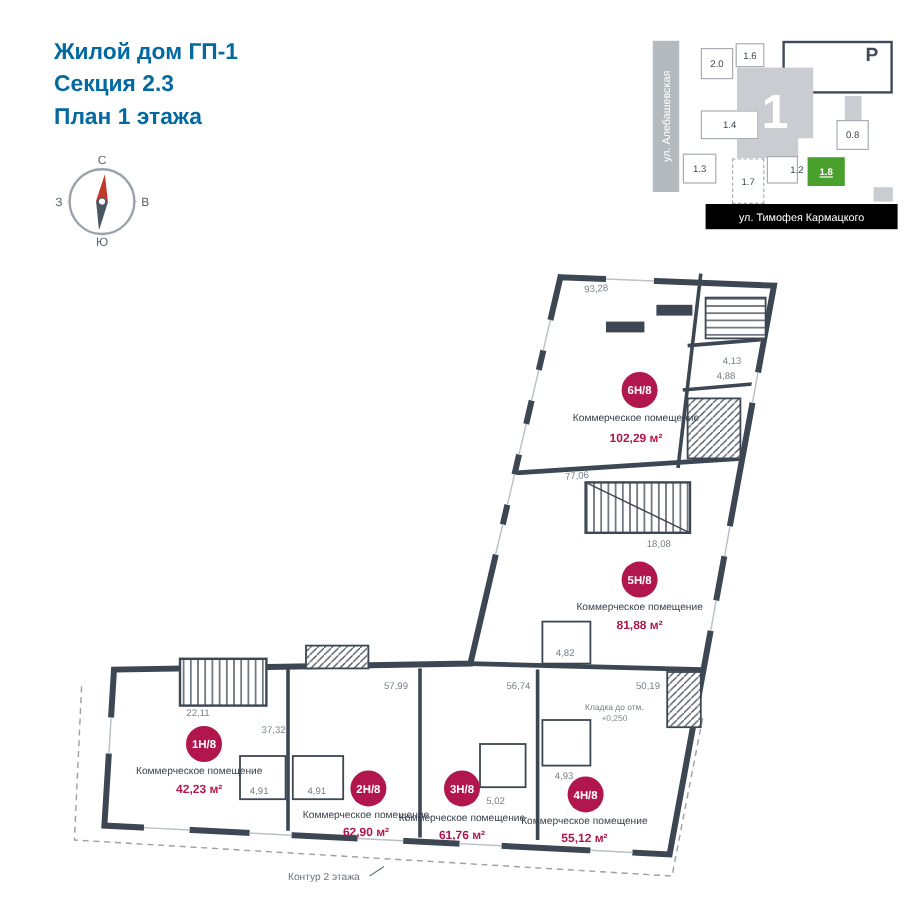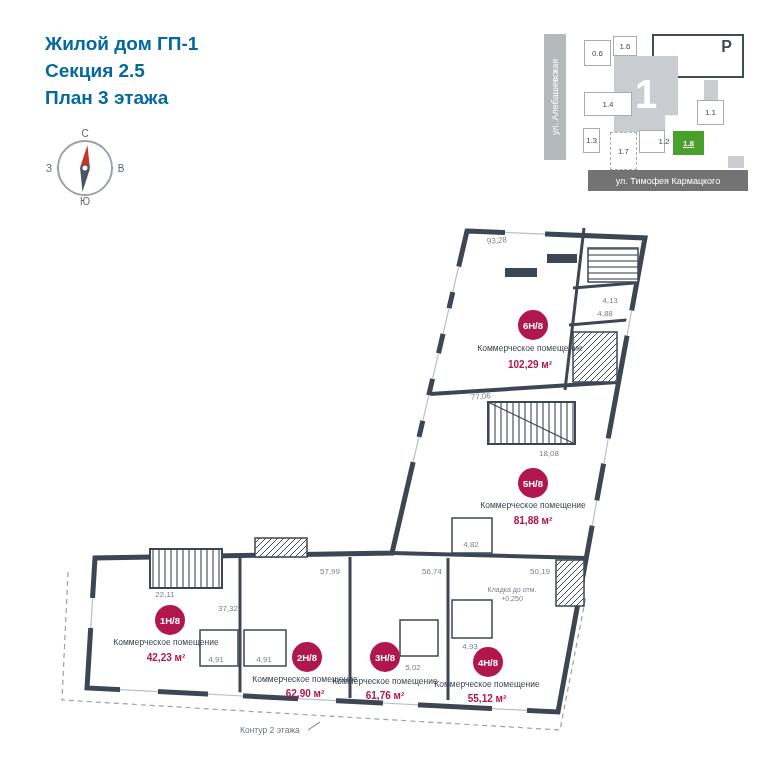--- a/index.html
+++ b/index.html
@@ -9,21 +9,21 @@
     font-family:"Liberation Sans",sans-serif;
   }
   
   .title{position:absolute;left:45px;top:30px;font-size:19px;font-weight:600;
          color:#0369a1;line-height:27px;}
   
   .mm{position:absolute;left:540px;top:28px;width:228px;height:166px;}
   .mm .vstreet{position:absolute;left:4px;top:6px;width:22px;height:126px;background:#b3b9bd;
       color:#fff;font-size:9px;display:flex;align-items:center;justify-content:center;
       writing-mode:vertical-rl;transform:rotate(180deg);}
-  .mm .hstreet{position:absolute;left:48px;top:142px;width:160px;height:21px;background:#737373;
+  .mm .hstreet{position:absolute;left:48px;top:142px;width:160px;height:21px;background:#000000;
       color:#fff;font-size:9px;display:flex;align-items:center;justify-content:center;}
   .mm .pbox{position:absolute;left:112px;top:6px;width:92px;height:44px;border:2px solid #3f4b5a;
       background:#fff;box-sizing:border-box;display:flex;align-items:flex-start;justify-content:flex-end;
       padding:2px 10px;color:#3f4b5a;font-weight:bold;font-size:16px;}
   .mm .bld{position:absolute;left:74px;top:28px;width:64px;height:76px;background:#c9ccd0;color:#fff;
       font-size:40px;font-weight:bold;display:flex;align-items:center;justify-content:center;
       clip-path:polygon(0 0,100% 0,100% 78%,80% 78%,80% 100%,0 100%);}
   .mm .blob{position:absolute;background:#c9ccd0;}
   .mm .box{position:absolute;background:#fff;border:1px solid #a7adb3;color:#3e4a57;font-size:8px;
       display:flex;align-items:center;justify-content:center;box-sizing:border-box;}
@@ -52,42 +52,42 @@
   .area{font-size:10px;font-weight:bold;fill:var(--accent);text-anchor:middle;}
   .cline{stroke:#c9ced3;stroke-width:1;}
   .cring{fill:#ffffff;stroke:#9aa3ab;stroke-width:2;}
   .clabel{font-size:10px;fill:#5b6670;text-anchor:middle;}
 </style>
 </head>
 <body>
 
 <div class="title">
   <div>Жилой дом ГП-1</div>
-  <div>Секция 2.5</div>
-  <div>План 3 этажа</div>
+  <div>Секция 2.3</div>
+  <div>План 1 этажа</div>
 </div>
 
 <div class="mm">
   <div class="vstreet">ул. Алебашевская</div>
   <div class="pbox">
     <span>P</span>
   </div>
   <div class="bld">
     <span>1</span>
   </div>
   <div class="blob" style="left:164px;top:52px;width:14px;height:22px;"></div>
   <div class="blob" style="left:188px;top:128px;width:16px;height:12px;"></div>
-  <div class="box" style="left:44px;top:12px;width:27px;height:26px;">0.6</div>
+  <div class="box" style="left:44px;top:12px;width:27px;height:26px;">2.0</div>
   <div class="box" style="left:73px;top:8px;width:24px;height:20px;">1.6</div>
   <div class="box" style="left:44px;top:64px;width:48px;height:24px;">1.4</div>
-  <div class="box" style="left:43px;top:100px;width:17px;height:25px;">1.3</div>
+  <div class="box" style="left:29px;top:100px;width:28px;height:25px;">1.3</div>
   <div class="box dashed" style="left:70px;top:104px;width:27px;height:38px;">1.7</div>
   <div class="box" style="left:99px;top:102px;width:24px;height:23px;padding-left:24px;">1.2</div>
   <div class="box active" style="left:133px;top:103px;width:31px;height:24px;">1.8</div>
-  <div class="box" style="left:157px;top:72px;width:27px;height:25px;">1.1</div>
+  <div class="box" style="left:157px;top:72px;width:27px;height:25px;">0.8</div>
   <div class="hstreet">ул. Тимофея Кармацкого</div>
 </div>
 
 <svg width="768" height="768" viewBox="0 0 768 768">
   <defs>
     <pattern id="stairV" width="6" height="6" patternUnits="userSpaceOnUse">
       <rect width="6" height="6" fill="#ffffff"></rect>
       <line x1="3" y1="0" x2="3" y2="6" stroke="#3d4753" stroke-width="1.1"></line>
     </pattern>
     <pattern id="stairH" width="6" height="6" patternUnits="userSpaceOnUse">

